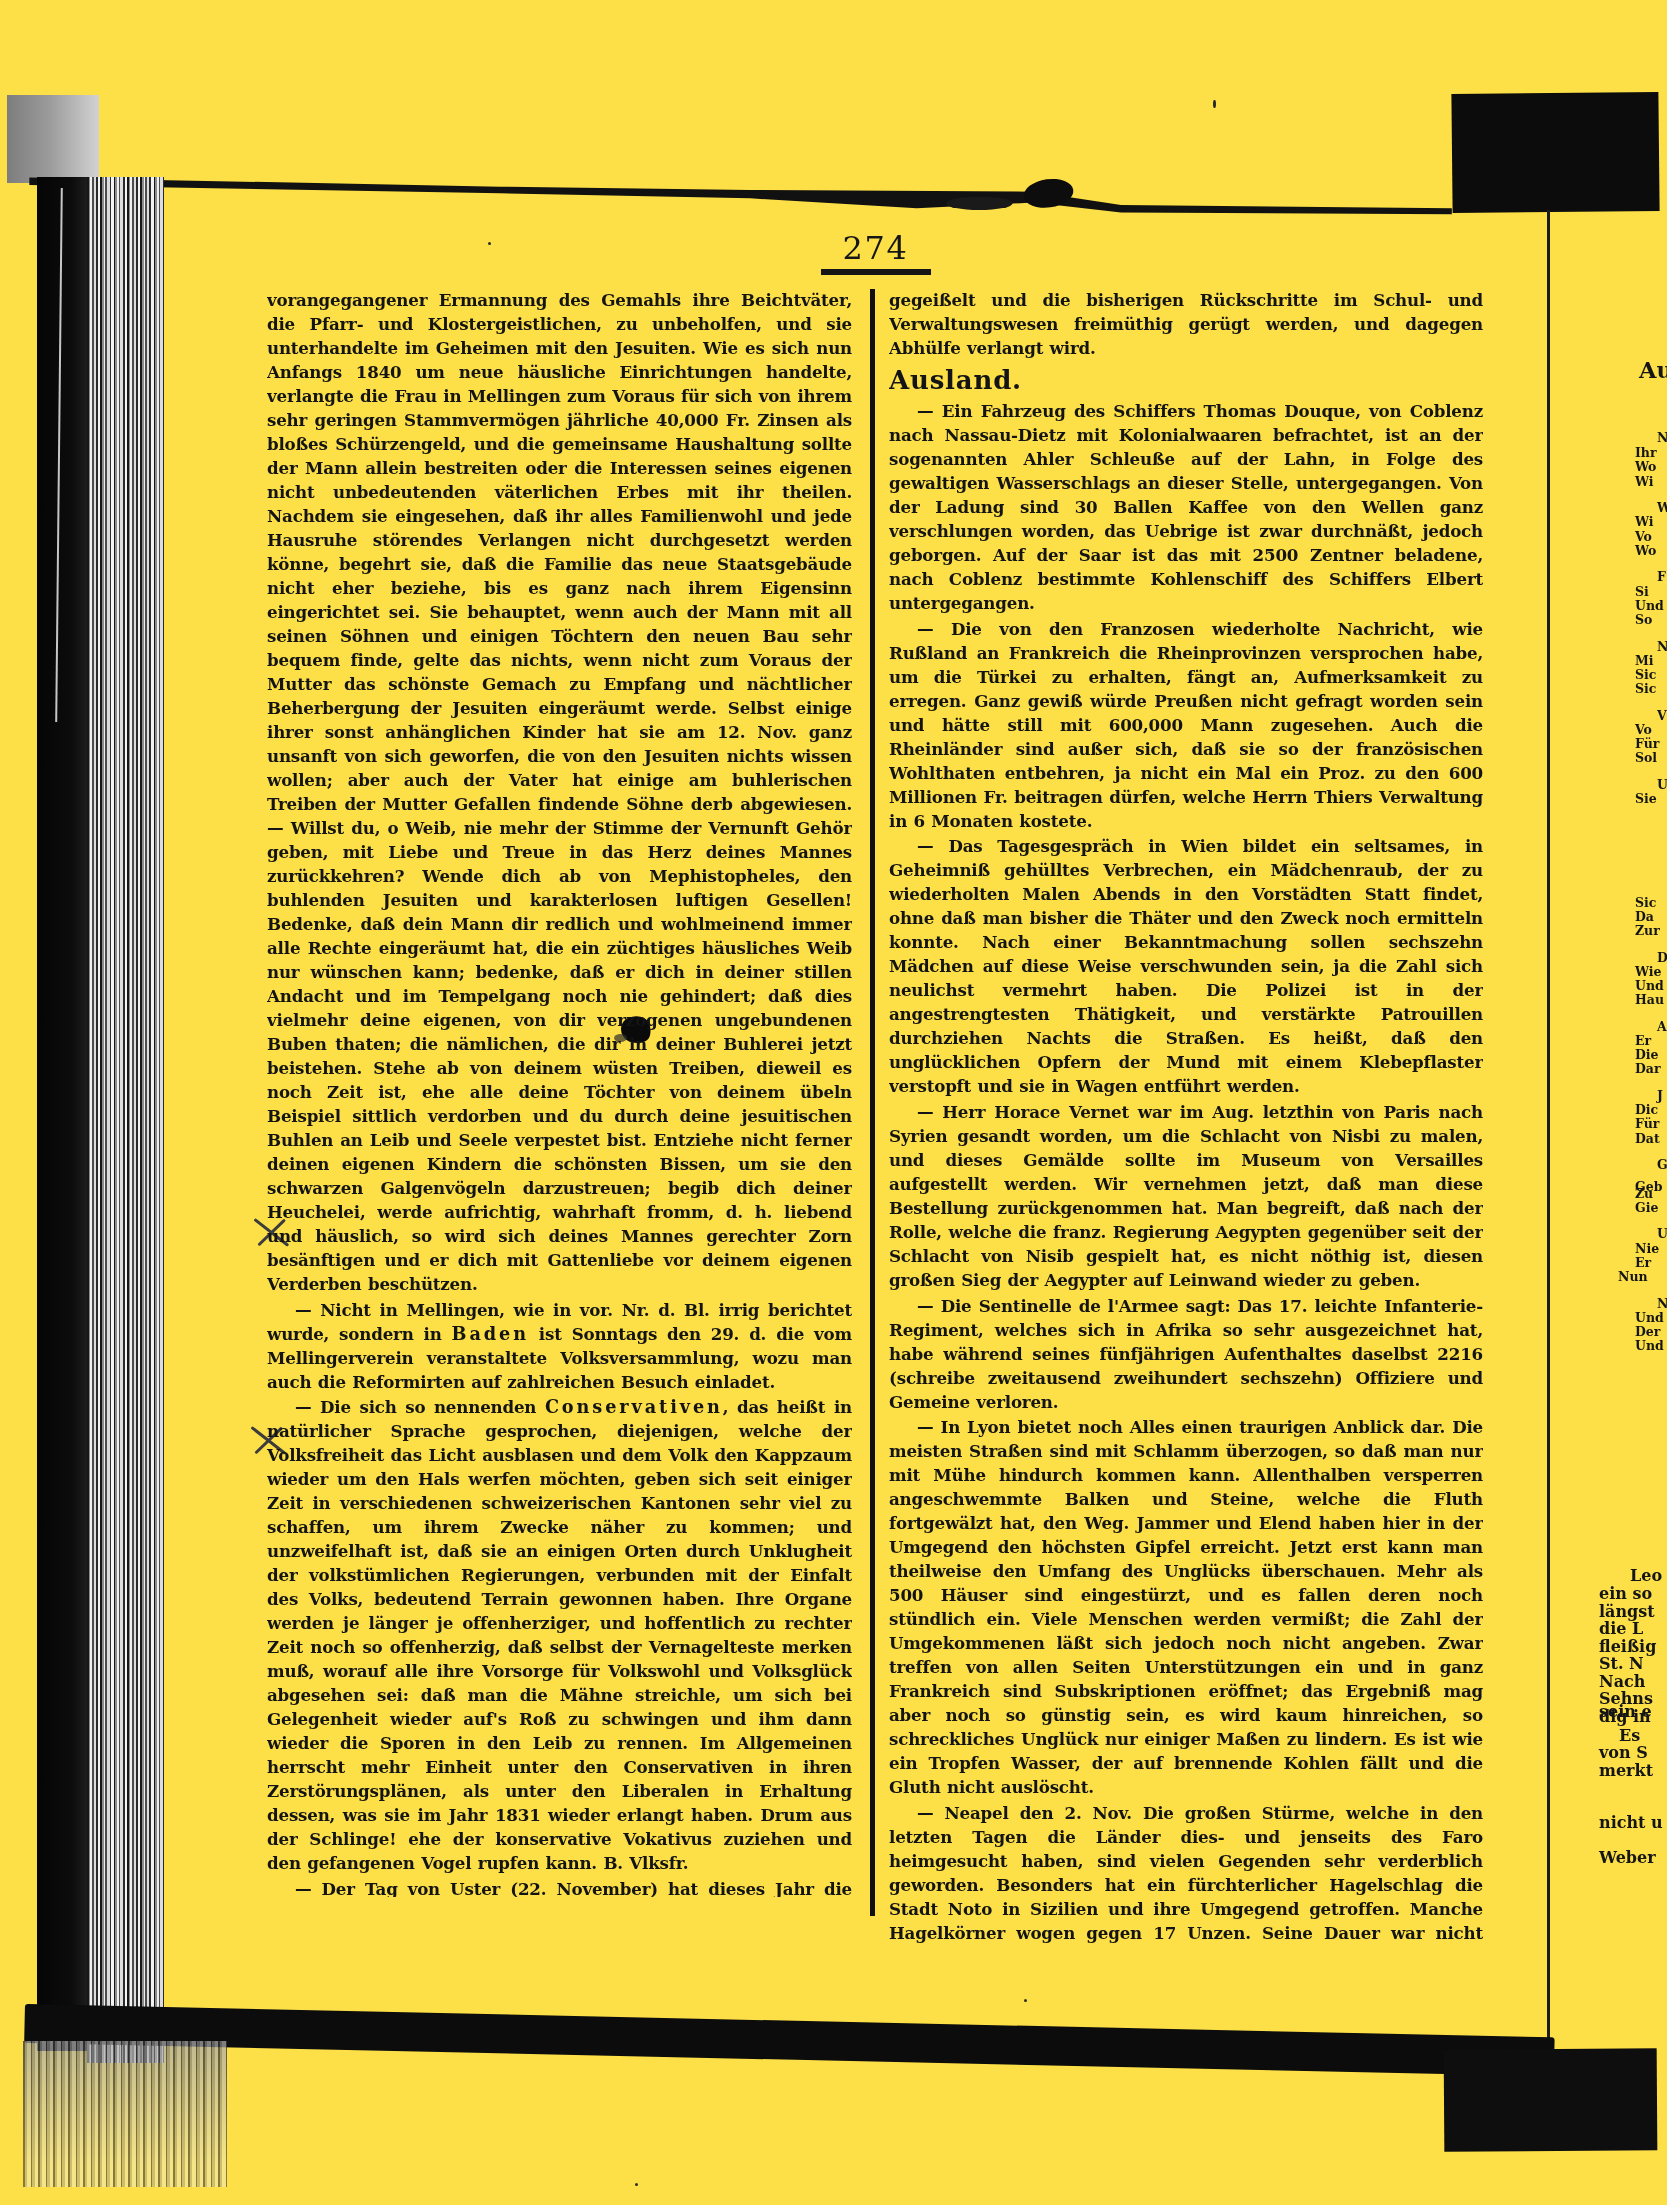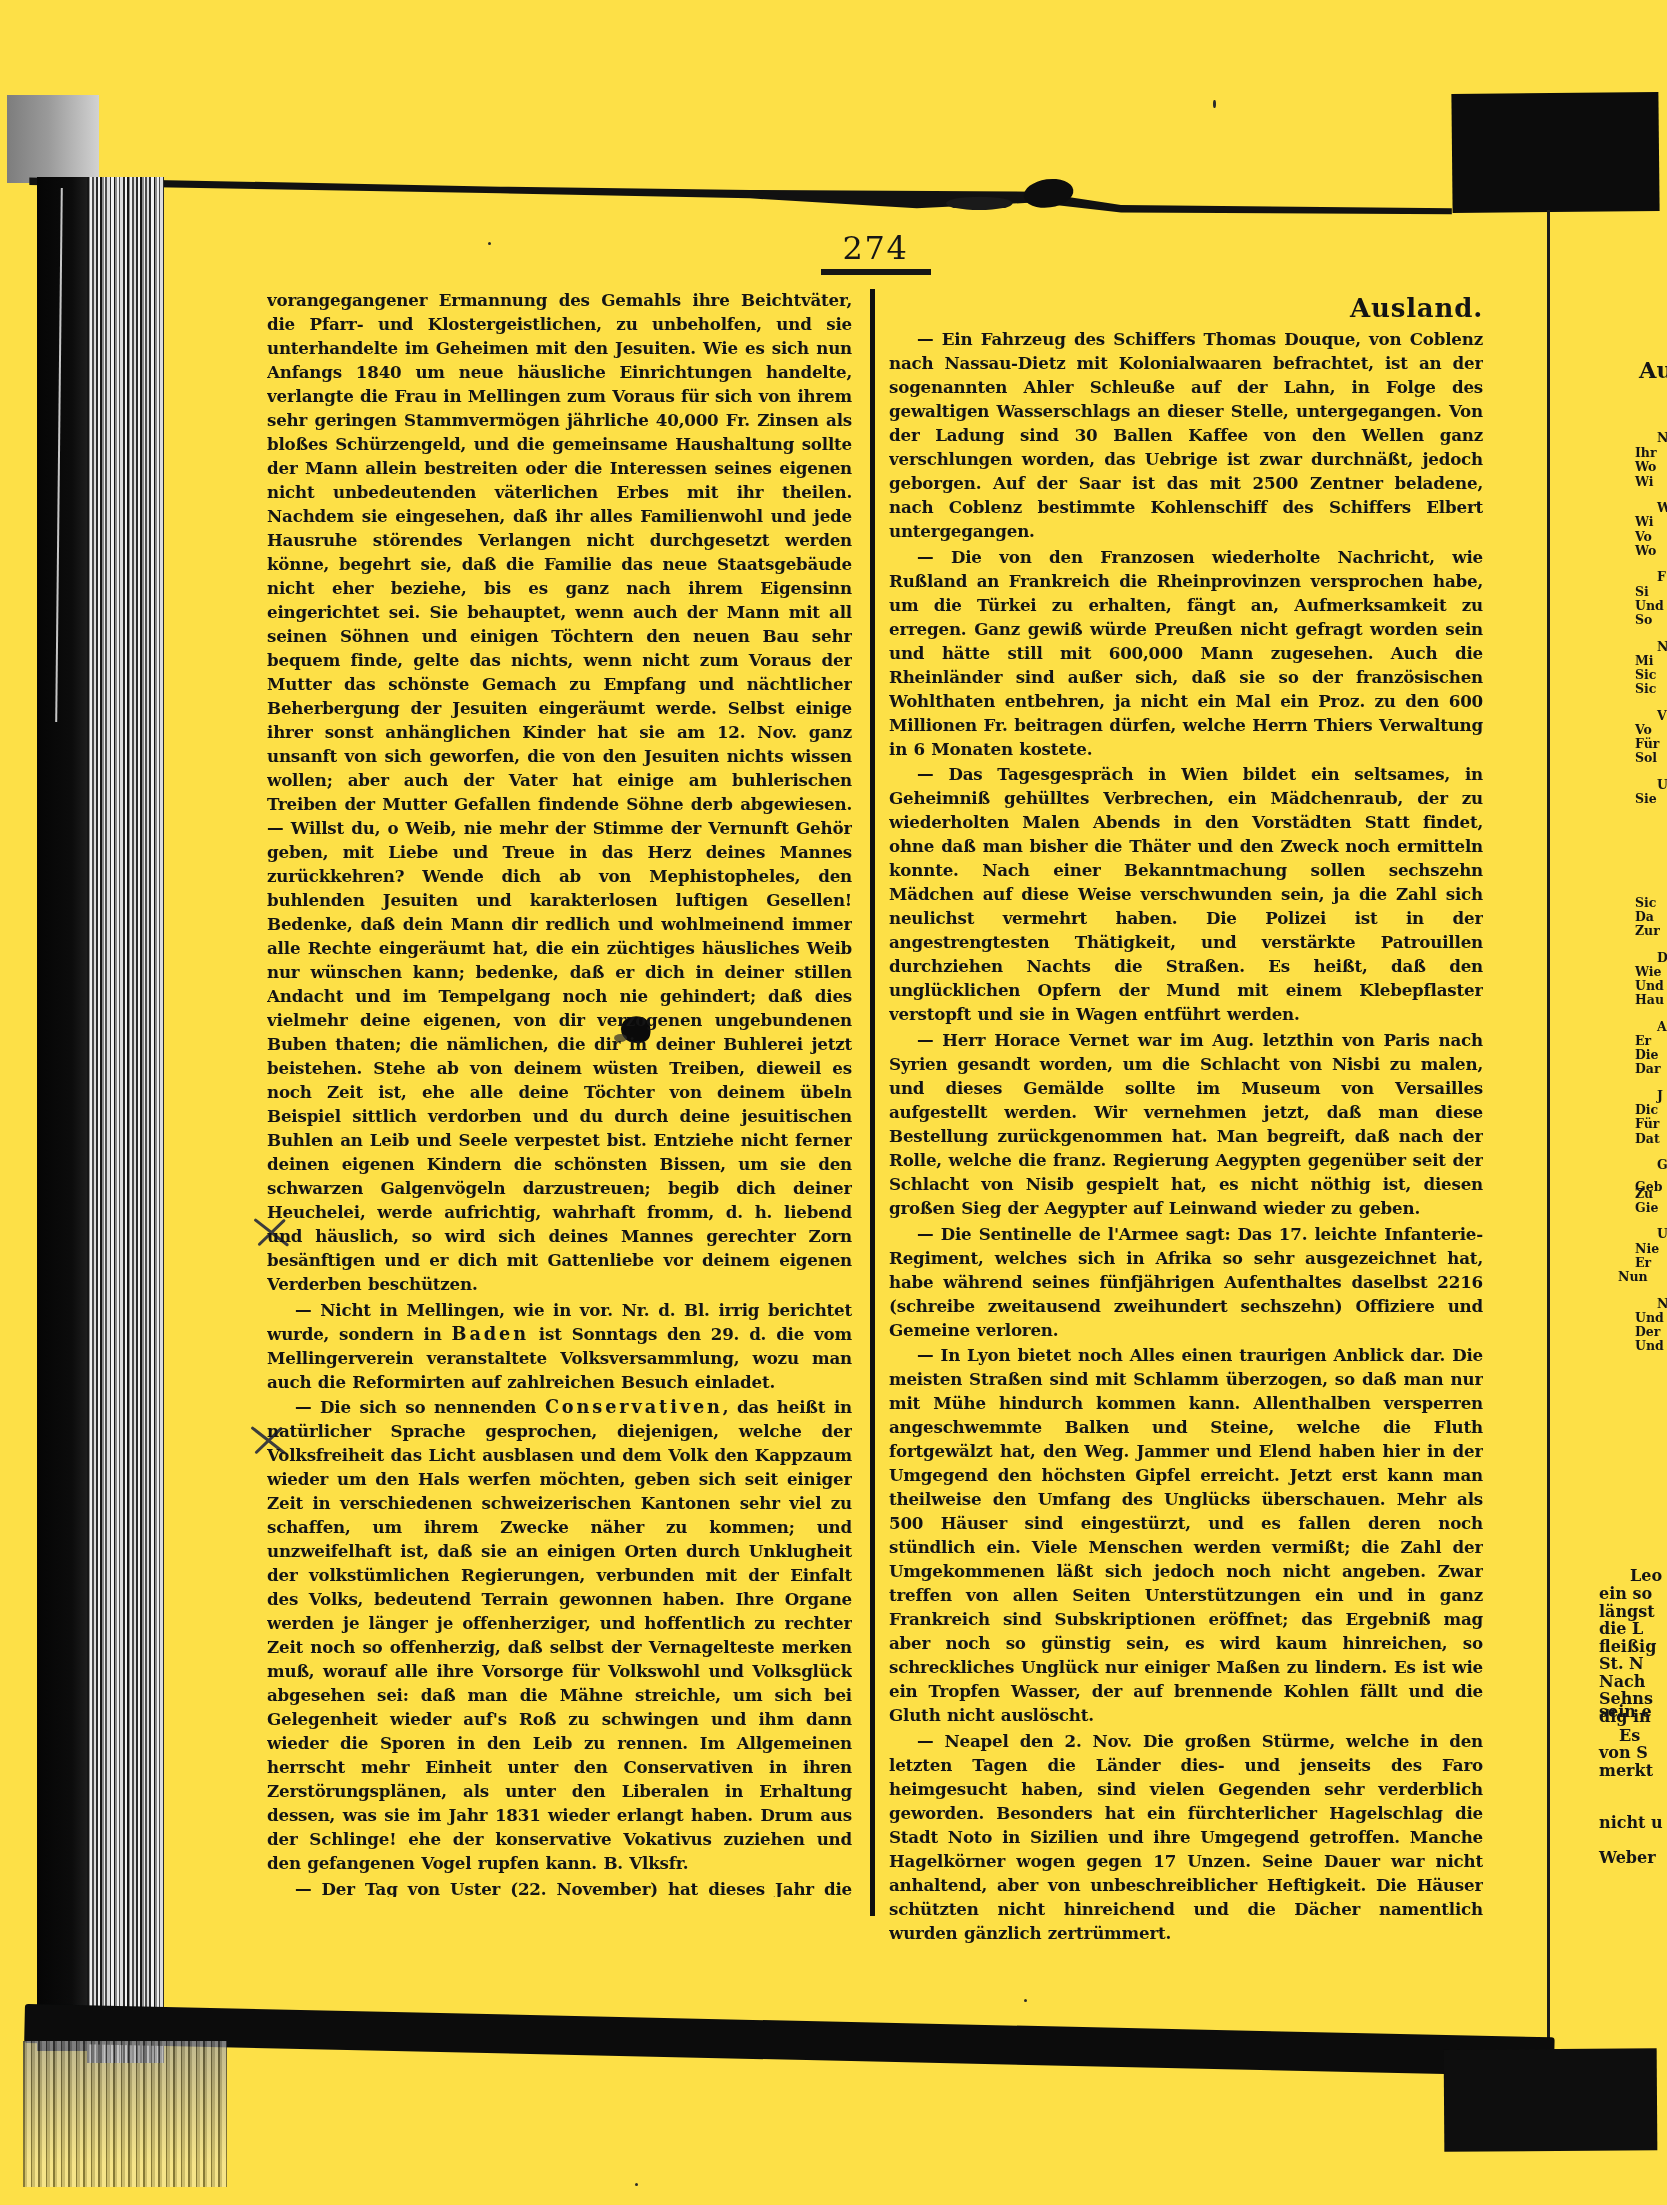--- a/index.html
+++ b/index.html
@@ -42,21 +42,21 @@
 
   
   #column-divider{position:absolute;left:870px;top:289px;width:5px;height:1627px;background:#101010;}
   .col{position:absolute;top:288px;font-size:16.7px;line-height:24px;font-weight:700;
        text-align:justify;word-spacing:0.8px;letter-spacing:-0.2px;}
   #left-column{left:267px;width:585px;height:1609px;overflow:hidden;}
   #right-column{left:889px;width:594px;height:1659px;overflow:hidden;}
   .par{margin:0 0 1.7px 0;}
   .par.ind{text-indent:28px;}
   .em{letter-spacing:2.9px;font-size:1.06em;}
-  #section-heading{font-size:26px;font-weight:700;text-align:right;margin:8.3px 0 6.7px 0;letter-spacing:0.8px;}
+  #section-heading{font-size:26px;font-weight:700;text-align:left;margin:8.3px 0 6.7px 0;letter-spacing:0.8px;}
 
   
   #next-page-sliver{position:absolute;left:1552px;top:0;width:115px;height:2205px;overflow:hidden;}
   .frag{position:absolute;white-space:nowrap;font-weight:700;color:#151515;}
   .frag-head{font-size:22.5px;}
   .frag-poem{font-size:12.5px;}
   .frag-prose{font-size:16px;}
 </style>
 </head>
 <body>
@@ -100,20 +100,23 @@
   <div id="column-divider"></div>
 
   <div class="col" id="left-column">
       <p class="par"><span>vorangegangener Ermannung des Gemahls ihre Beichtväter, die Pfarr- und Klostergeistlichen, zu unbeholfen, und sie unterhandelte im Geheimen mit den Jesuiten. Wie es sich nun Anfangs 1840 um neue häusliche Einrichtungen handelte, verlangte die Frau in Mellingen zum Voraus für sich von ihrem sehr geringen Stammvermögen jährliche 40,000 Fr. Zinsen als bloßes Schürzengeld, und die gemeinsame Haushaltung sollte der Mann allein bestreiten oder die Interessen seines eigenen nicht unbedeutenden väterlichen Erbes mit ihr theilen. Nachdem sie eingesehen, daß ihr alles Familienwohl und jede Hausruhe störendes Verlangen nicht durchgesetzt werden könne, begehrt sie, daß die Familie das neue Staatsgebäude nicht eher beziehe, bis es ganz nach ihrem Eigensinn eingerichtet sei. Sie behauptet, wenn auch der Mann mit all seinen Söhnen und einigen Töchtern den neuen Bau sehr bequem finde, gelte das nichts, wenn nicht zum Voraus der Mutter das schönste Gemach zu Empfang und nächtlicher Beherbergung der Jesuiten eingeräumt werde. Selbst einige ihrer sonst anhänglichen Kinder hat sie am 12. Nov. ganz unsanft von sich geworfen, die von den Jesuiten nichts wissen wollen; aber auch der Vater hat einige am buhlerischen Treiben der Mutter Gefallen findende Söhne derb abgewiesen. — Willst du, o Weib, nie mehr der Stimme der Vernunft Gehör geben, mit Liebe und Treue in das Herz deines Mannes zurückkehren? Wende dich ab von Mephistopheles, den buhlenden Jesuiten und karakterlosen luftigen Gesellen! Bedenke, daß dein Mann dir redlich und wohlmeinend immer alle Rechte eingeräumt hat, die ein züchtiges häusliches Weib nur wünschen kann; bedenke, daß er dich in deiner stillen Andacht und im Tempelgang noch nie gehindert; daß dies vielmehr deine eigenen, von dir verzogenen ungebundenen Buben thaten; die nämlichen, die dir in deiner Buhlerei jetzt beistehen. Stehe ab von deinem wüsten Treiben, dieweil es noch Zeit ist, ehe alle deine Töchter von deinem übeln Beispiel sittlich verdorben und du durch deine jesuitischen Buhlen an Leib und Seele verpestet bist. Entziehe nicht ferner deinen eigenen Kindern die schönsten Bissen, um sie den schwarzen Galgenvögeln darzustreuen; begib dich deiner Heuchelei, werde aufrichtig, wahrhaft fromm, d. h. liebend und häuslich, so wird sich deines Mannes gerechter Zorn besänftigen und er dich mit Gattenliebe vor deinem eigenen Verderben beschützen.</span></p>
       <p class="par ind"><span>— Nicht in Mellingen, wie in vor. Nr. d. Bl. irrig berichtet wurde, sondern in </span><span class="em">Baden</span><span> ist Sonntags den 29. d. die vom Mellingerverein veranstaltete Volksversammlung, wozu man auch die Reformirten auf zahlreichen Besuch einladet.</span></p>
       <p class="par ind"><span>— Die sich so nennenden </span><span class="em">Conservativen</span><span>, das heißt in natürlicher Sprache gesprochen, diejenigen, welche der Volksfreiheit das Licht ausblasen und dem Volk den Kappzaum wieder um den Hals werfen möchten, geben sich seit einiger Zeit in verschiedenen schweizerischen Kantonen sehr viel zu schaffen, um ihrem Zwecke näher zu kommen; und unzweifelhaft ist, daß sie an einigen Orten durch Unklugheit der volkstümlichen Regierungen, verbunden mit der Einfalt des Volks, bedeutend Terrain gewonnen haben. Ihre Organe werden je länger je offenherziger, und hoffentlich zu rechter Zeit noch so offenherzig, daß selbst der Vernagelteste merken muß, worauf alle ihre Vorsorge für Volkswohl und Volksglück abgesehen sei: daß man die Mähne streichle, um sich bei Gelegenheit wieder auf's Roß zu schwingen und ihm dann wieder die Sporen in den Leib zu rennen. Im Allgemeinen herrscht mehr Einheit unter den Conservativen in ihren Zerstörungsplänen, als unter den Liberalen in Erhaltung dessen, was sie im Jahr 1831 wieder erlangt haben. Drum aus der Schlinge! ehe der konservative Vokativus zuziehen und den gefangenen Vogel rupfen kann. B. Vlksfr.</span></p>
       <p class="par ind"><span>— Der Tag von Uster (22. November) hat dieses Jahr die Freiheitsfreunde des Kantons Zürich wieder von Hoffnungen für eine bessere Zukunft belebt. Letzten Sonntag versammelten sich in Bassersdorf mehr als 7000 Bürger aus allen Kantonstheilen, mit Ausnahme des linken Seeufers. Man zählte etwa 140 Chaisen und 49 Leiterwägen. Beschlossen wurde eine Zuschrift an den Gr. Rath, in welcher die Septemberereignisse</span></p>
     </div>
 
   <div class="col" id="right-column">
+    <div id="right-column-top">
+        <p class="par"><span>gegeißelt und die bisherigen Rückschritte im Schul- und Verwaltungswesen freimüthig gerügt werden, und dagegen Abhülfe verlangt wird.</span></p>
+      </div>
     <h2 id="section-heading">Ausland.</h2>
     <div id="right-column-body">
         <p class="par ind"><span>— Ein Fahrzeug des Schiffers Thomas Douque, von Coblenz nach Nassau-Dietz mit Kolonialwaaren befrachtet, ist an der sogenannten Ahler Schleuße auf der Lahn, in Folge des gewaltigen Wasserschlags an dieser Stelle, untergegangen. Von der Ladung sind 30 Ballen Kaffee von den Wellen ganz verschlungen worden, das Uebrige ist zwar durchnäßt, jedoch geborgen. Auf der Saar ist das mit 2500 Zentner beladene, nach Coblenz bestimmte Kohlenschiff des Schiffers Elbert untergegangen.</span></p>
         <p class="par ind"><span>— Die von den Franzosen wiederholte Nachricht, wie Rußland an Frankreich die Rheinprovinzen versprochen habe, um die Türkei zu erhalten, fängt an, Aufmerksamkeit zu erregen. Ganz gewiß würde Preußen nicht gefragt worden sein und hätte still mit 600,000 Mann zugesehen. Auch die Rheinländer sind außer sich, daß sie so der französischen Wohlthaten entbehren, ja nicht ein Mal ein Proz. zu den 600 Millionen Fr. beitragen dürfen, welche Herrn Thiers Verwaltung in 6 Monaten kostete.</span></p>
         <p class="par ind"><span>— Das Tagesgespräch in Wien bildet ein seltsames, in Geheimniß gehülltes Verbrechen, ein Mädchenraub, der zu wiederholten Malen Abends in den Vorstädten Statt findet, ohne daß man bisher die Thäter und den Zweck noch ermitteln konnte. Nach einer Bekanntmachung sollen sechszehn Mädchen auf diese Weise verschwunden sein, ja die Zahl sich neulichst vermehrt haben. Die Polizei ist in der angestrengtesten Thätigkeit, und verstärkte Patrouillen durchziehen Nachts die Straßen. Es heißt, daß den unglücklichen Opfern der Mund mit einem Klebepflaster verstopft und sie in Wagen entführt werden.</span></p>
         <p class="par ind"><span>— Herr Horace Vernet war im Aug. letzthin von Paris nach Syrien gesandt worden, um die Schlacht von Nisbi zu malen, und dieses Gemälde sollte im Museum von Versailles aufgestellt werden. Wir vernehmen jetzt, daß man diese Bestellung zurückgenommen hat. Man begreift, daß nach der Rolle, welche die franz. Regierung Aegypten gegenüber seit der Schlacht von Nisib gespielt hat, es nicht nöthig ist, diesen großen Sieg der Aegypter auf Leinwand wieder zu geben.</span></p>
         <p class="par ind"><span>— Die Sentinelle de l'Armee sagt: Das 17. leichte Infanterie-Regiment, welches sich in Afrika so sehr ausgezeichnet hat, habe während seines fünfjährigen Aufenthaltes daselbst 2216 (schreibe zweitausend zweihundert sechszehn) Offiziere und Gemeine verloren.</span></p>
         <p class="par ind"><span>— In Lyon bietet noch Alles einen traurigen Anblick dar. Die meisten Straßen sind mit Schlamm überzogen, so daß man nur mit Mühe hindurch kommen kann. Allenthalben versperren angeschwemmte Balken und Steine, welche die Fluth fortgewälzt hat, den Weg. Jammer und Elend haben hier in der Umgegend den höchsten Gipfel erreicht. Jetzt erst kann man theilweise den Umfang des Unglücks überschauen. Mehr als 500 Häuser sind eingestürzt, und es fallen deren noch stündlich ein. Viele Menschen werden vermißt; die Zahl der Umgekommenen läßt sich jedoch noch nicht angeben. Zwar treffen von allen Seiten Unterstützungen ein und in ganz Frankreich sind Subskriptionen eröffnet; das Ergebniß mag aber noch so günstig sein, es wird kaum hinreichen, so schreckliches Unglück nur einiger Maßen zu lindern. Es ist wie ein Tropfen Wasser, der auf brennende Kohlen fällt und die Gluth nicht auslöscht.</span></p>
         <p class="par ind"><span>— Neapel den 2. Nov. Die großen Stürme, welche in den letzten Tagen die Länder dies- und jenseits des Faro heimgesucht haben, sind vielen Gegenden sehr verderblich geworden. Besonders hat ein fürchterlicher Hagelschlag die Stadt Noto in Sizilien und ihre Umgegend getroffen. Manche Hagelkörner wogen gegen 17 Unzen. Seine Dauer war nicht anhaltend, aber von unbeschreiblicher Heftigkeit. Die Häuser schützten nicht hinreichend und die Dächer namentlich wurden gänzlich zertrümmert.</span></p>
       </div>

